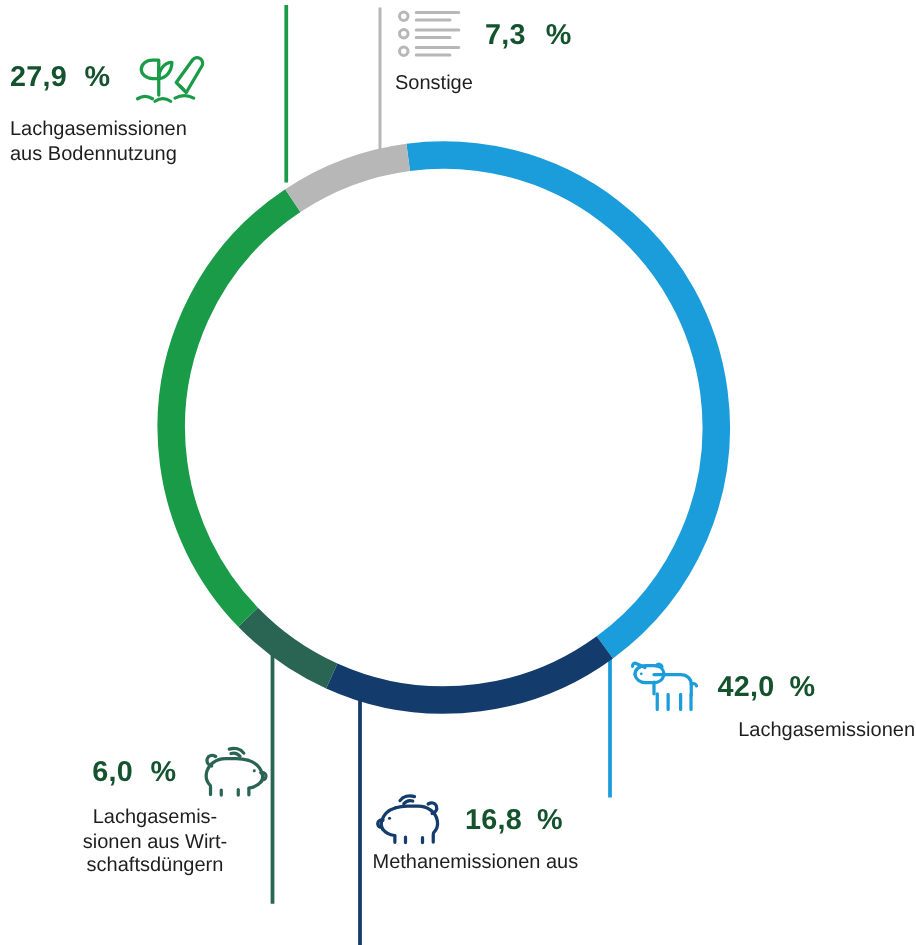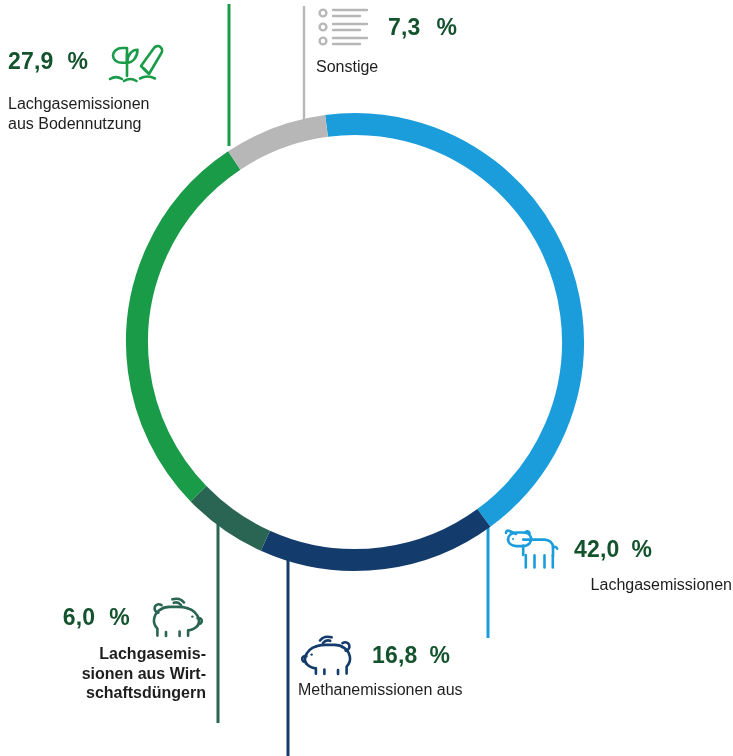--- a/index.html
+++ b/index.html
@@ -76,27 +76,27 @@
 
   #label-manure-ch4 {
     left: 298px;
     top: 634px;
     width: 260px;
   }
   #label-manure-ch4 .pct-row { gap: 12px; }
   #label-manure-ch4 .desc { margin-top: 4px; }
 
   #label-manure-n2o {
-    left: 20px;
+    left: 31px;
     top: 596px;
     width: 186px;
     text-align: right;
   }
   #label-manure-n2o .pct-row { justify-content: flex-end; gap: 14px; }
-  #label-manure-n2o .desc { margin-top: 6px; text-align: right; font-weight: bold; }
+  #label-manure-n2o .desc { margin-top: 6px; text-align: center; }
 </style>
 </head>
 <body>
 
 <div id="page">
 
   <svg class="donut-svg" viewBox="0 0 733 756">
 
     <line x1="229" y1="4" x2="229" y2="146" stroke="#199b48" stroke-width="3"></line>
     <line x1="304" y1="6" x2="304" y2="122" stroke="#b7b7b7" stroke-width="2.4"></line>

